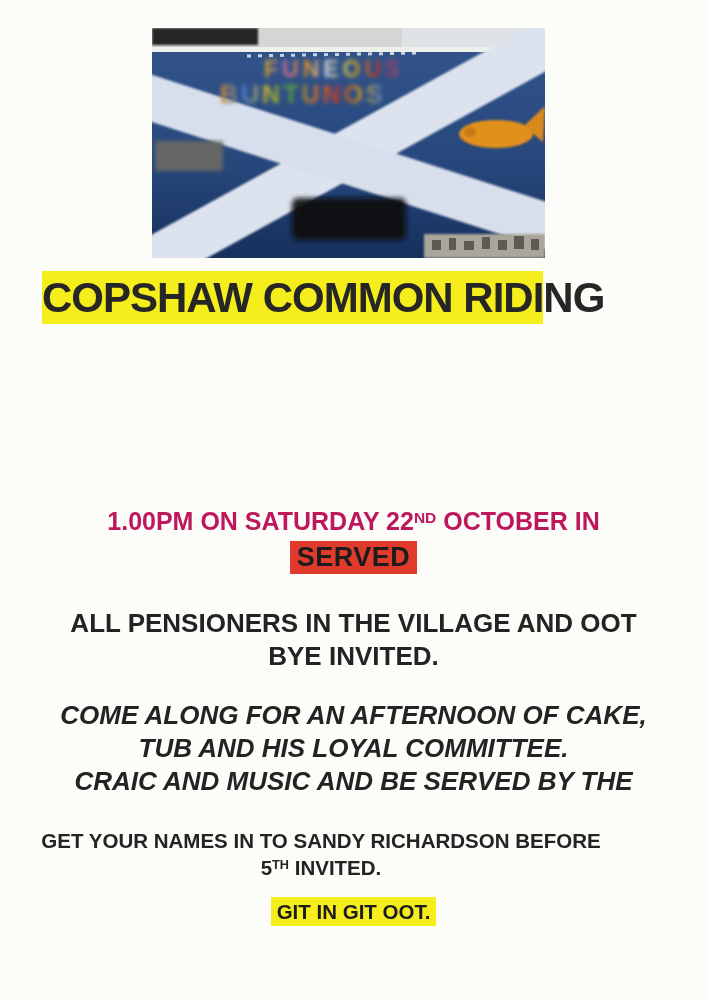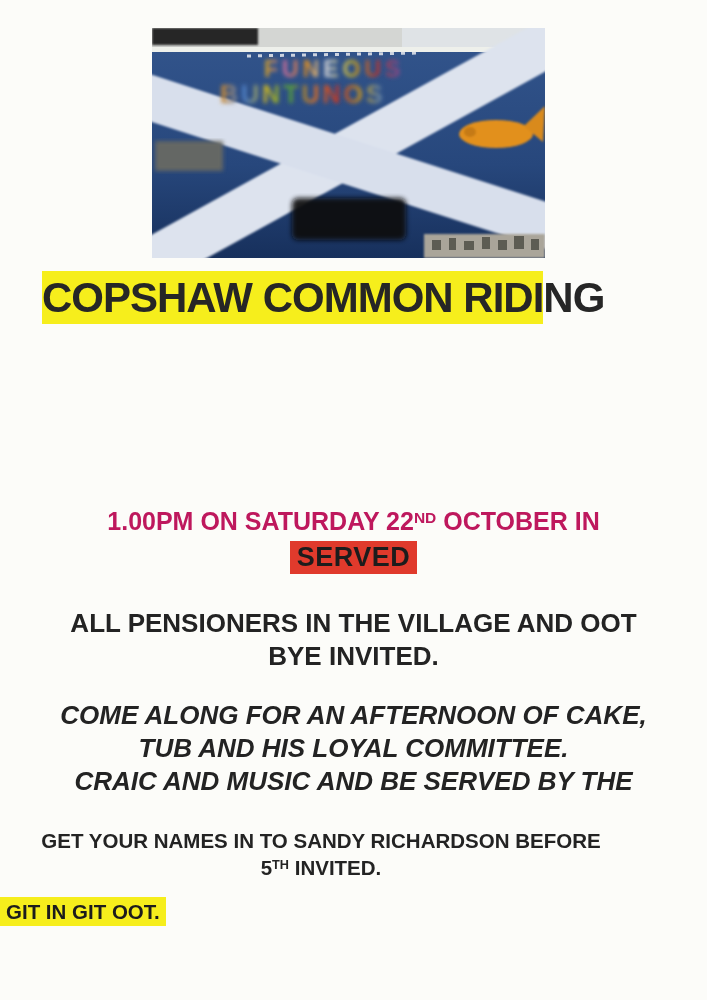--- a/index.html
+++ b/index.html
@@ -91,20 +91,21 @@
     position:absolute;
     left:0;top:827px;width:642px;
     text-align:center;
     font-weight:bold;
     font-size:20.5px;line-height:27px;
     color:#232323;
   }
   .footer-row{
     position:absolute;
     left:0;top:897px;width:707px;
+    text-align:center;
   }
   .footer-band{
     display:inline-block;
     background:#f6ee1c;
     color:#1c1c1c;
     font-weight:bold;
     font-size:20.5px;line-height:29px;
     padding:0 6px;
   }
 </style>

